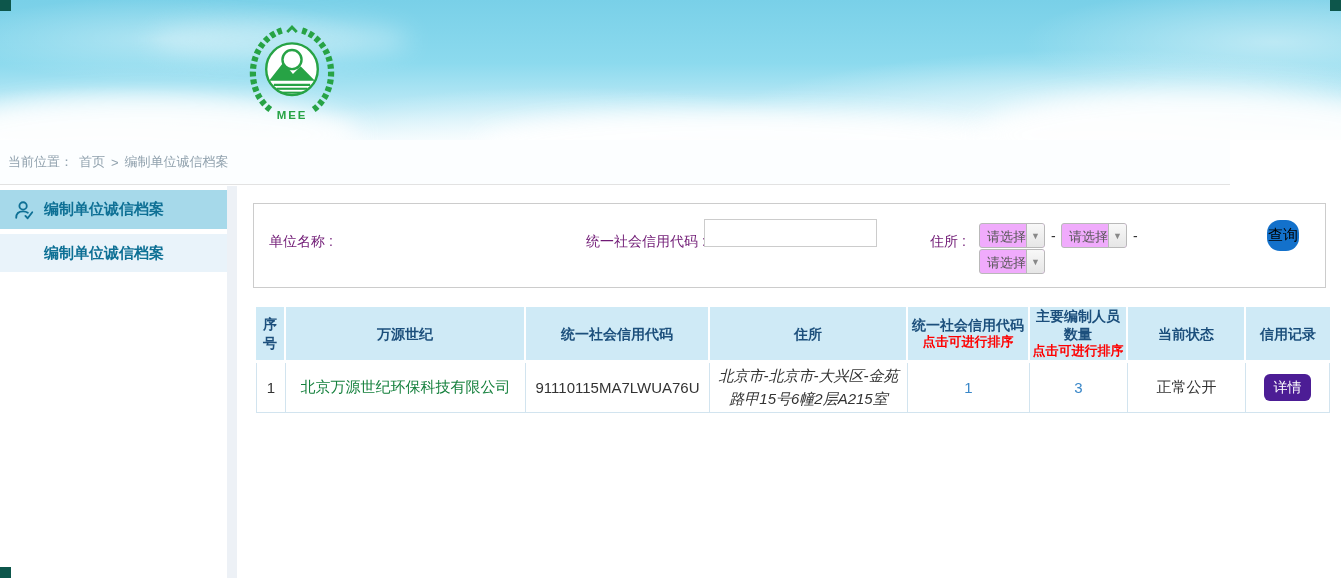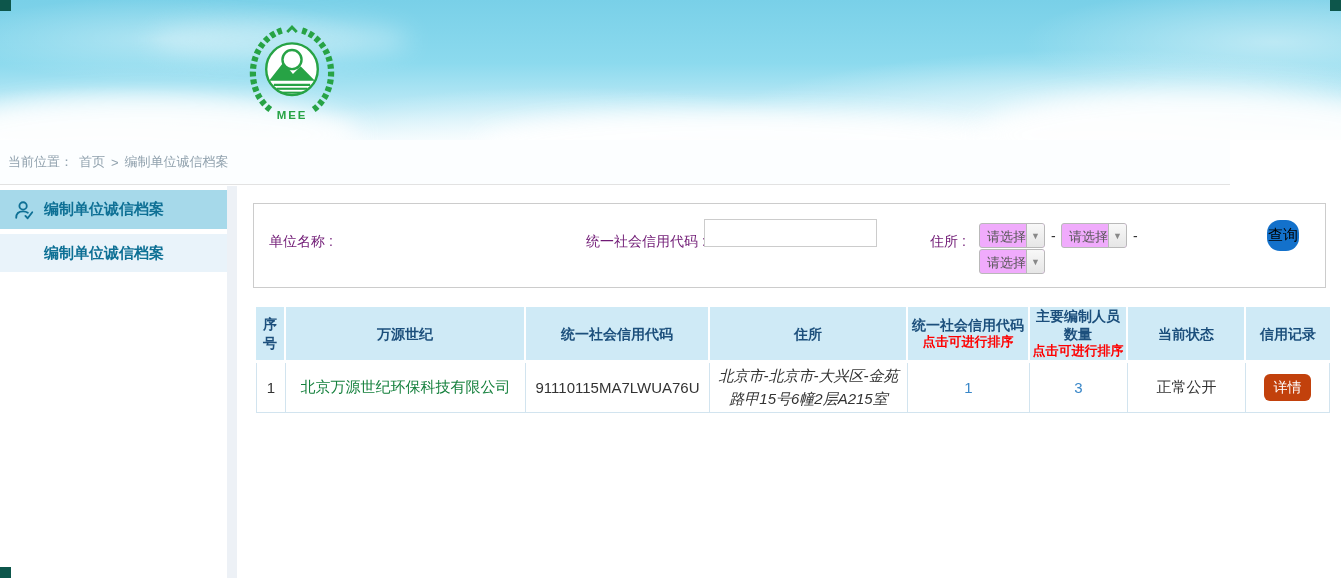--- a/index.html
+++ b/index.html
@@ -108,21 +108,21 @@
   #results-table td {
     background:#fff; height:50px; text-align:center; vertical-align:middle;
     font-size:15px; color:#333; border-right:1px solid #d2e4ef; border-bottom:1px solid #d2e4ef;
     padding:2px;
   }
   #results-table td:first-child { border-left:1px solid #d2e4ef; }
   td.addr-cell { font-size:14px; line-height:1.5;font-style:italic; }
   .cell-link { color:#15803d; cursor:pointer; text-decoration:none; }
   .num-link { color:#3a87c8; cursor:pointer; text-decoration:none; }
   .detail-btn {
-    background:#c2410c; color:#fff; border:none; border-radius:6px;
+    background:#4c1d95; color:#fff; border:none; border-radius:6px;
     width:47px; height:27px; font-size:14px; font-family:inherit; cursor:pointer;
   }
 </style>
 </head>
 <body>
 
 <div id="page">
 
   <div id="header">
     <div class="cloud c1"></div>

